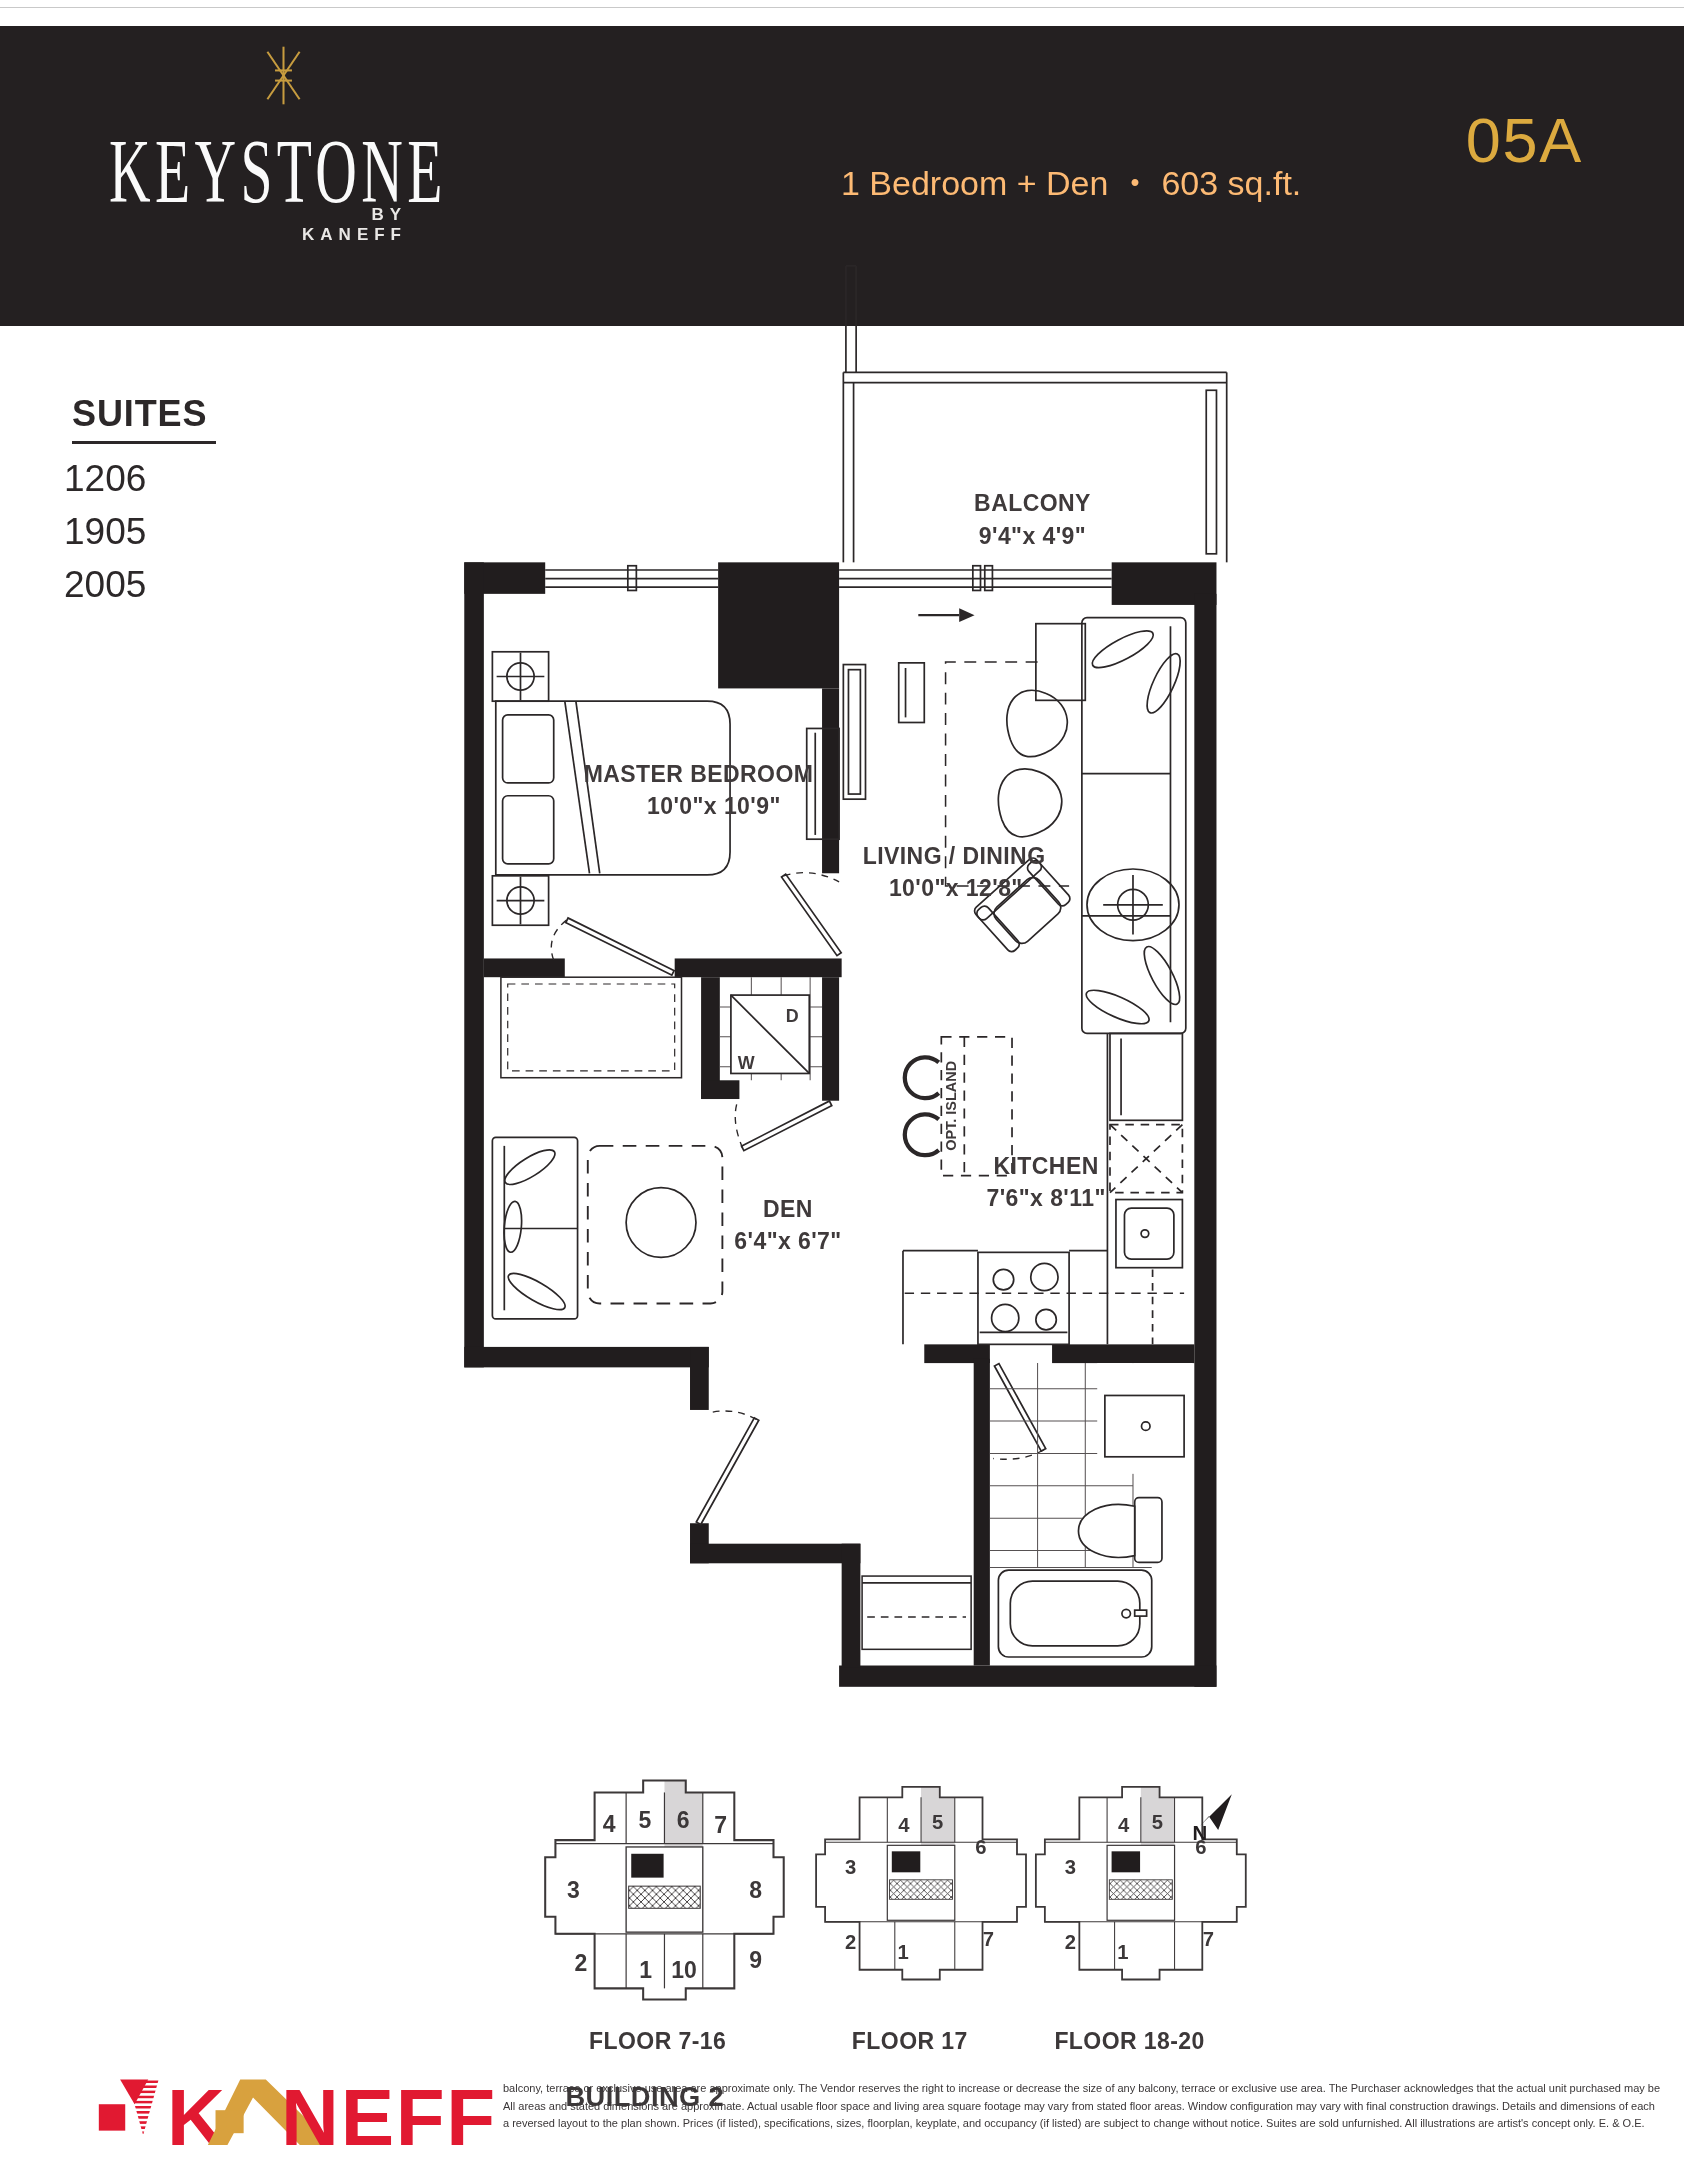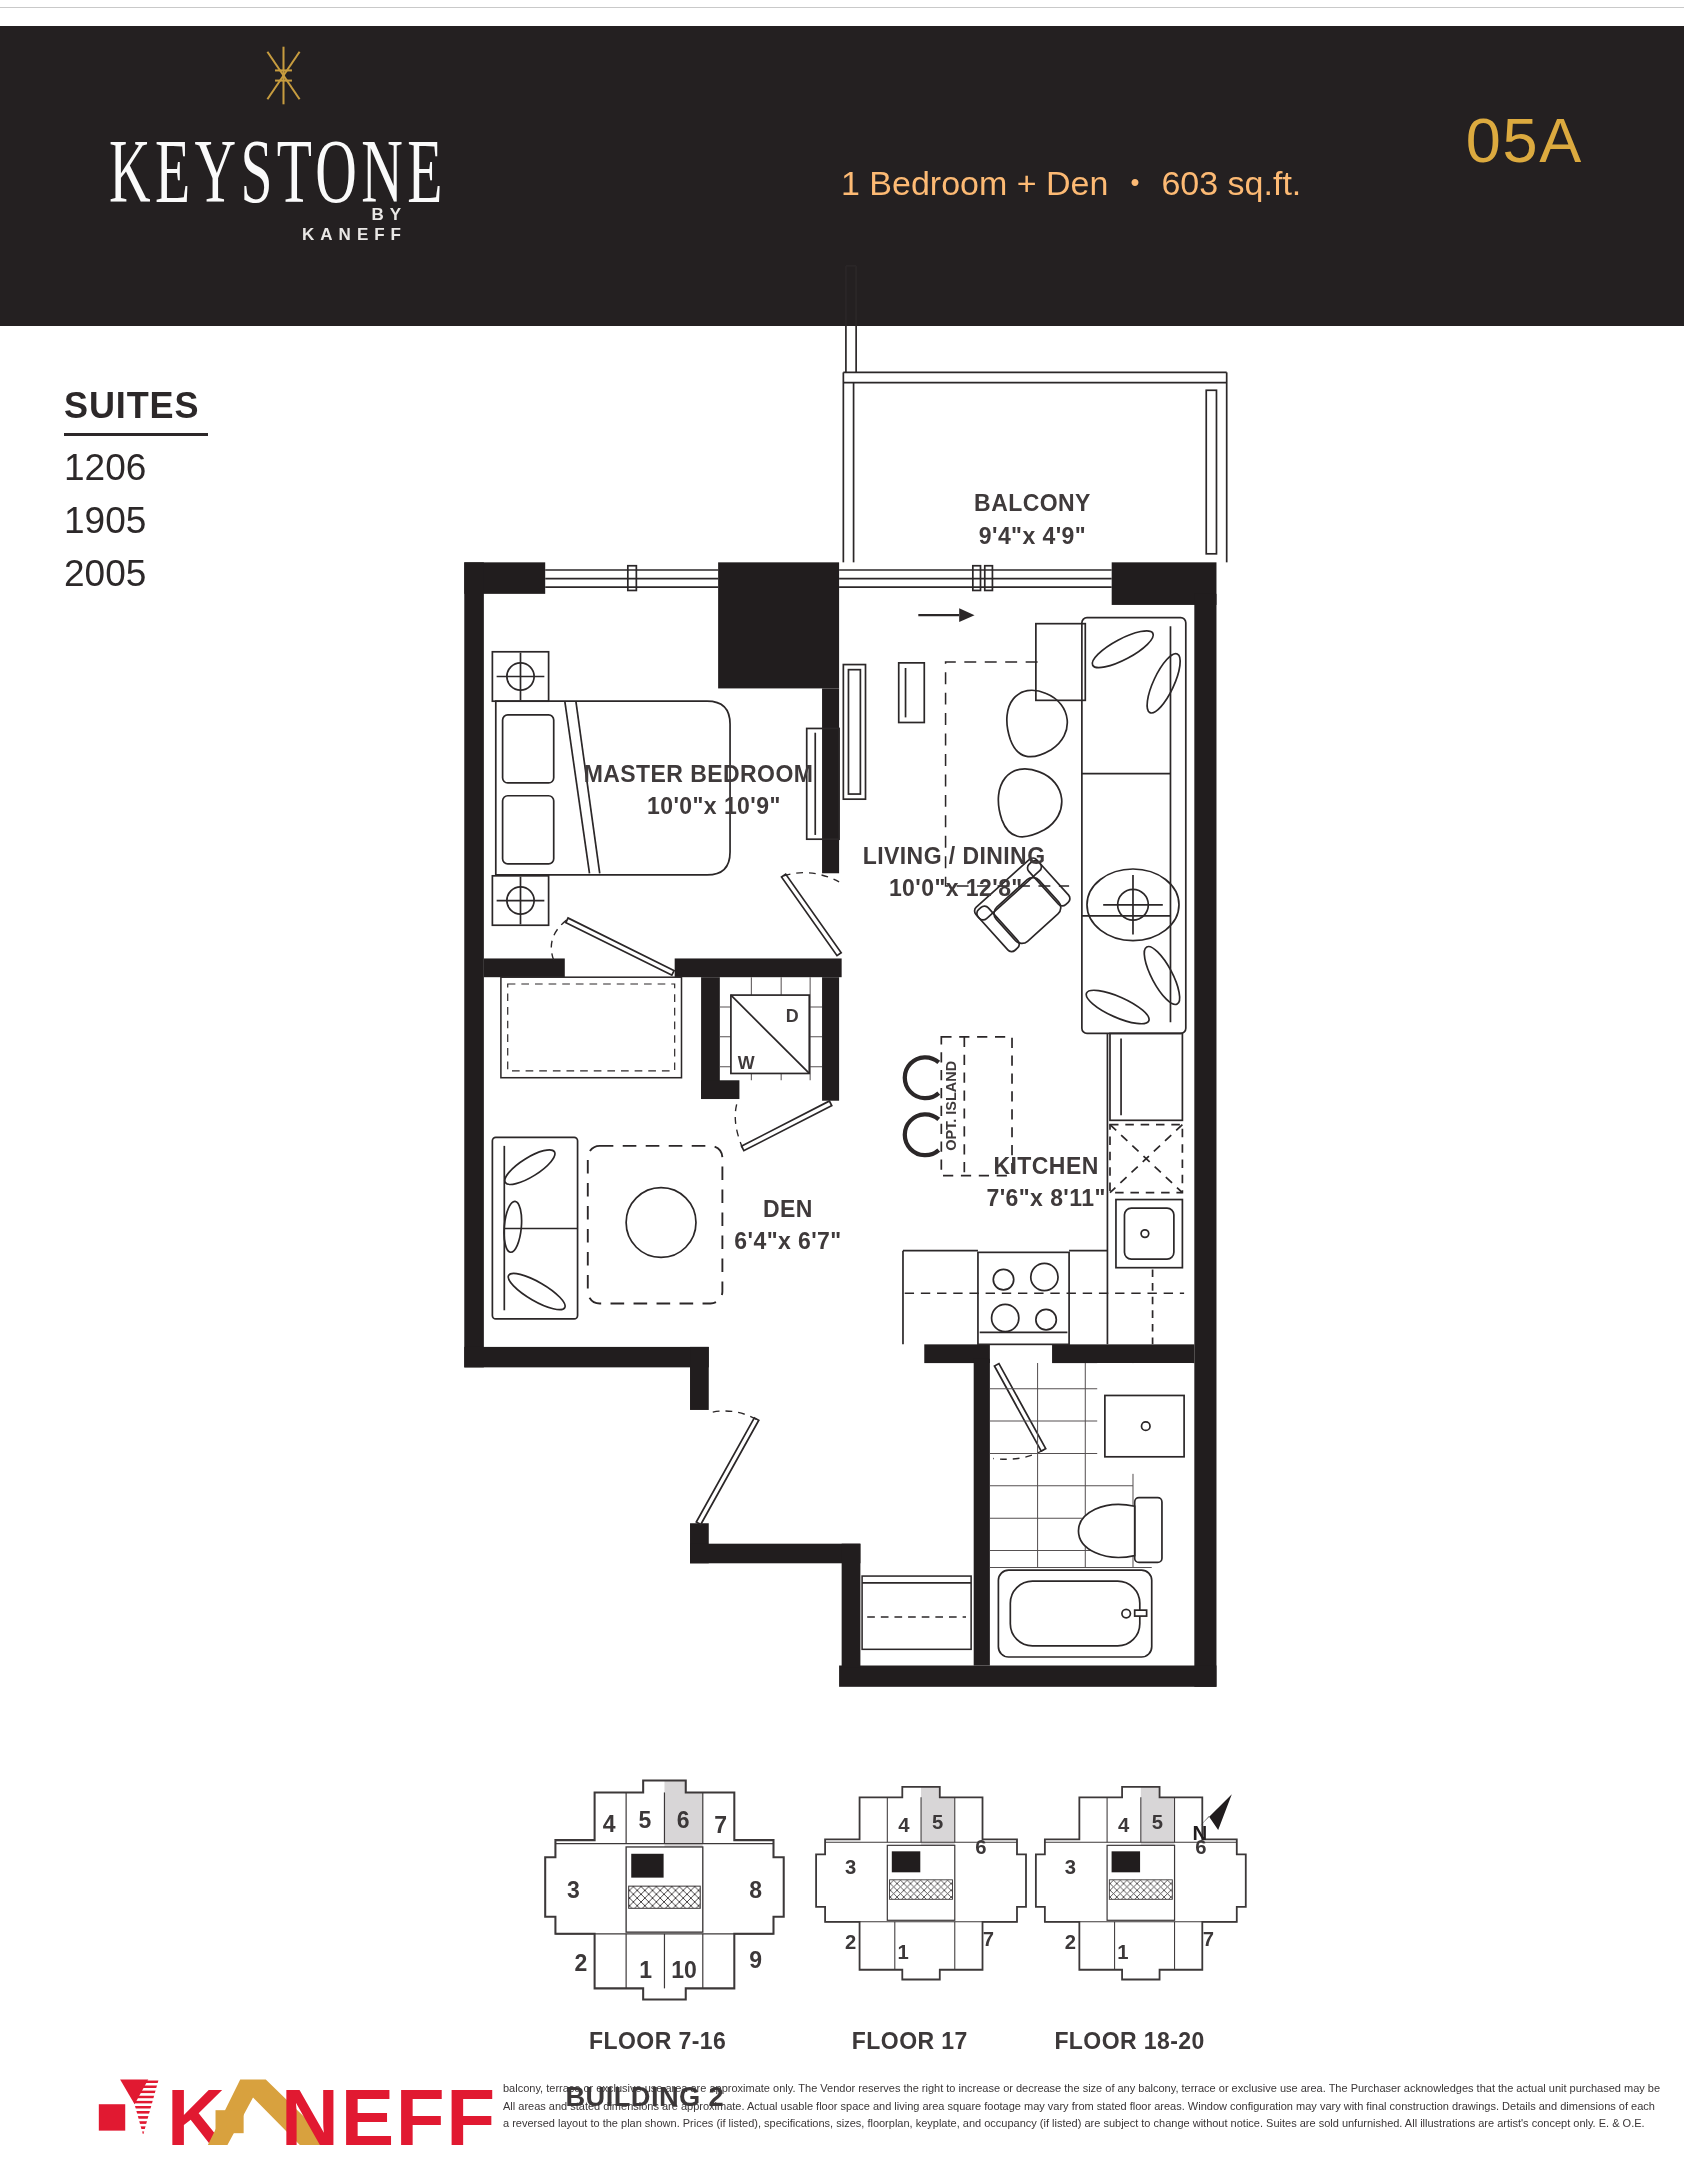--- a/index.html
+++ b/index.html
@@ -13,21 +13,21 @@
          font-size:90px;font-weight:400;letter-spacing:6.8px;transform:scaleX(0.64);
          transform-origin:left top;white-space:nowrap;line-height:1;}
   .byline{position:absolute;left:257px;top:179px;width:150px;text-align:right;color:#e9e7e5;
           font-size:17px;letter-spacing:6px;font-weight:bold;}
   .unit-summary{position:absolute;left:841px;top:138px;color:#fdba74;font-size:34px;white-space:nowrap;}
   .unit-summary .bullet{margin:0 22px;font-size:25.6px;vertical-align:3.4px;}
   .unit-number{position:absolute;right:102px;top:83px;color:#dcaa3f;font-size:63px;font-weight:500;
                letter-spacing:1.7px;line-height:1;}
   
   .suites{position:absolute;left:64px;top:385px;color:#2c2829;}
-  .suites h2{margin:0;font-size:36px;letter-spacing:0.9px;border-bottom:3.4px solid #2c2829;
+  .suites h2{margin:8px;font-size:36px;letter-spacing:0.9px;border-bottom:3.4px solid #2c2829;
              padding:0 8.5px 6px 0;width:fit-content;}
   .suites ul{list-style:none;margin:5px 0 0 0;padding:0;font-size:37px;line-height:53px;font-weight:400;}
   
   .plan-svg{position:absolute;left:0;top:0;}
   .roomname{font-weight:bold;font-size:27px;fill:#3f3a3b;letter-spacing:0.5px;}
   .dims{font-weight:bold;font-size:27px;fill:#3f3a3b;letter-spacing:0.5px;}
   .tiny{font-weight:bold;font-size:21px;fill:#3f3a3b;}
   .kpnum{font-weight:bold;font-size:27px;fill:#3c3839;}
   .kplabel{font-weight:bold;font-size:27px;fill:#3c3839;letter-spacing:0.5px;}
   .bldglabel{font-weight:bold;font-size:32px;fill:#3c3839;letter-spacing:0.5px;}

